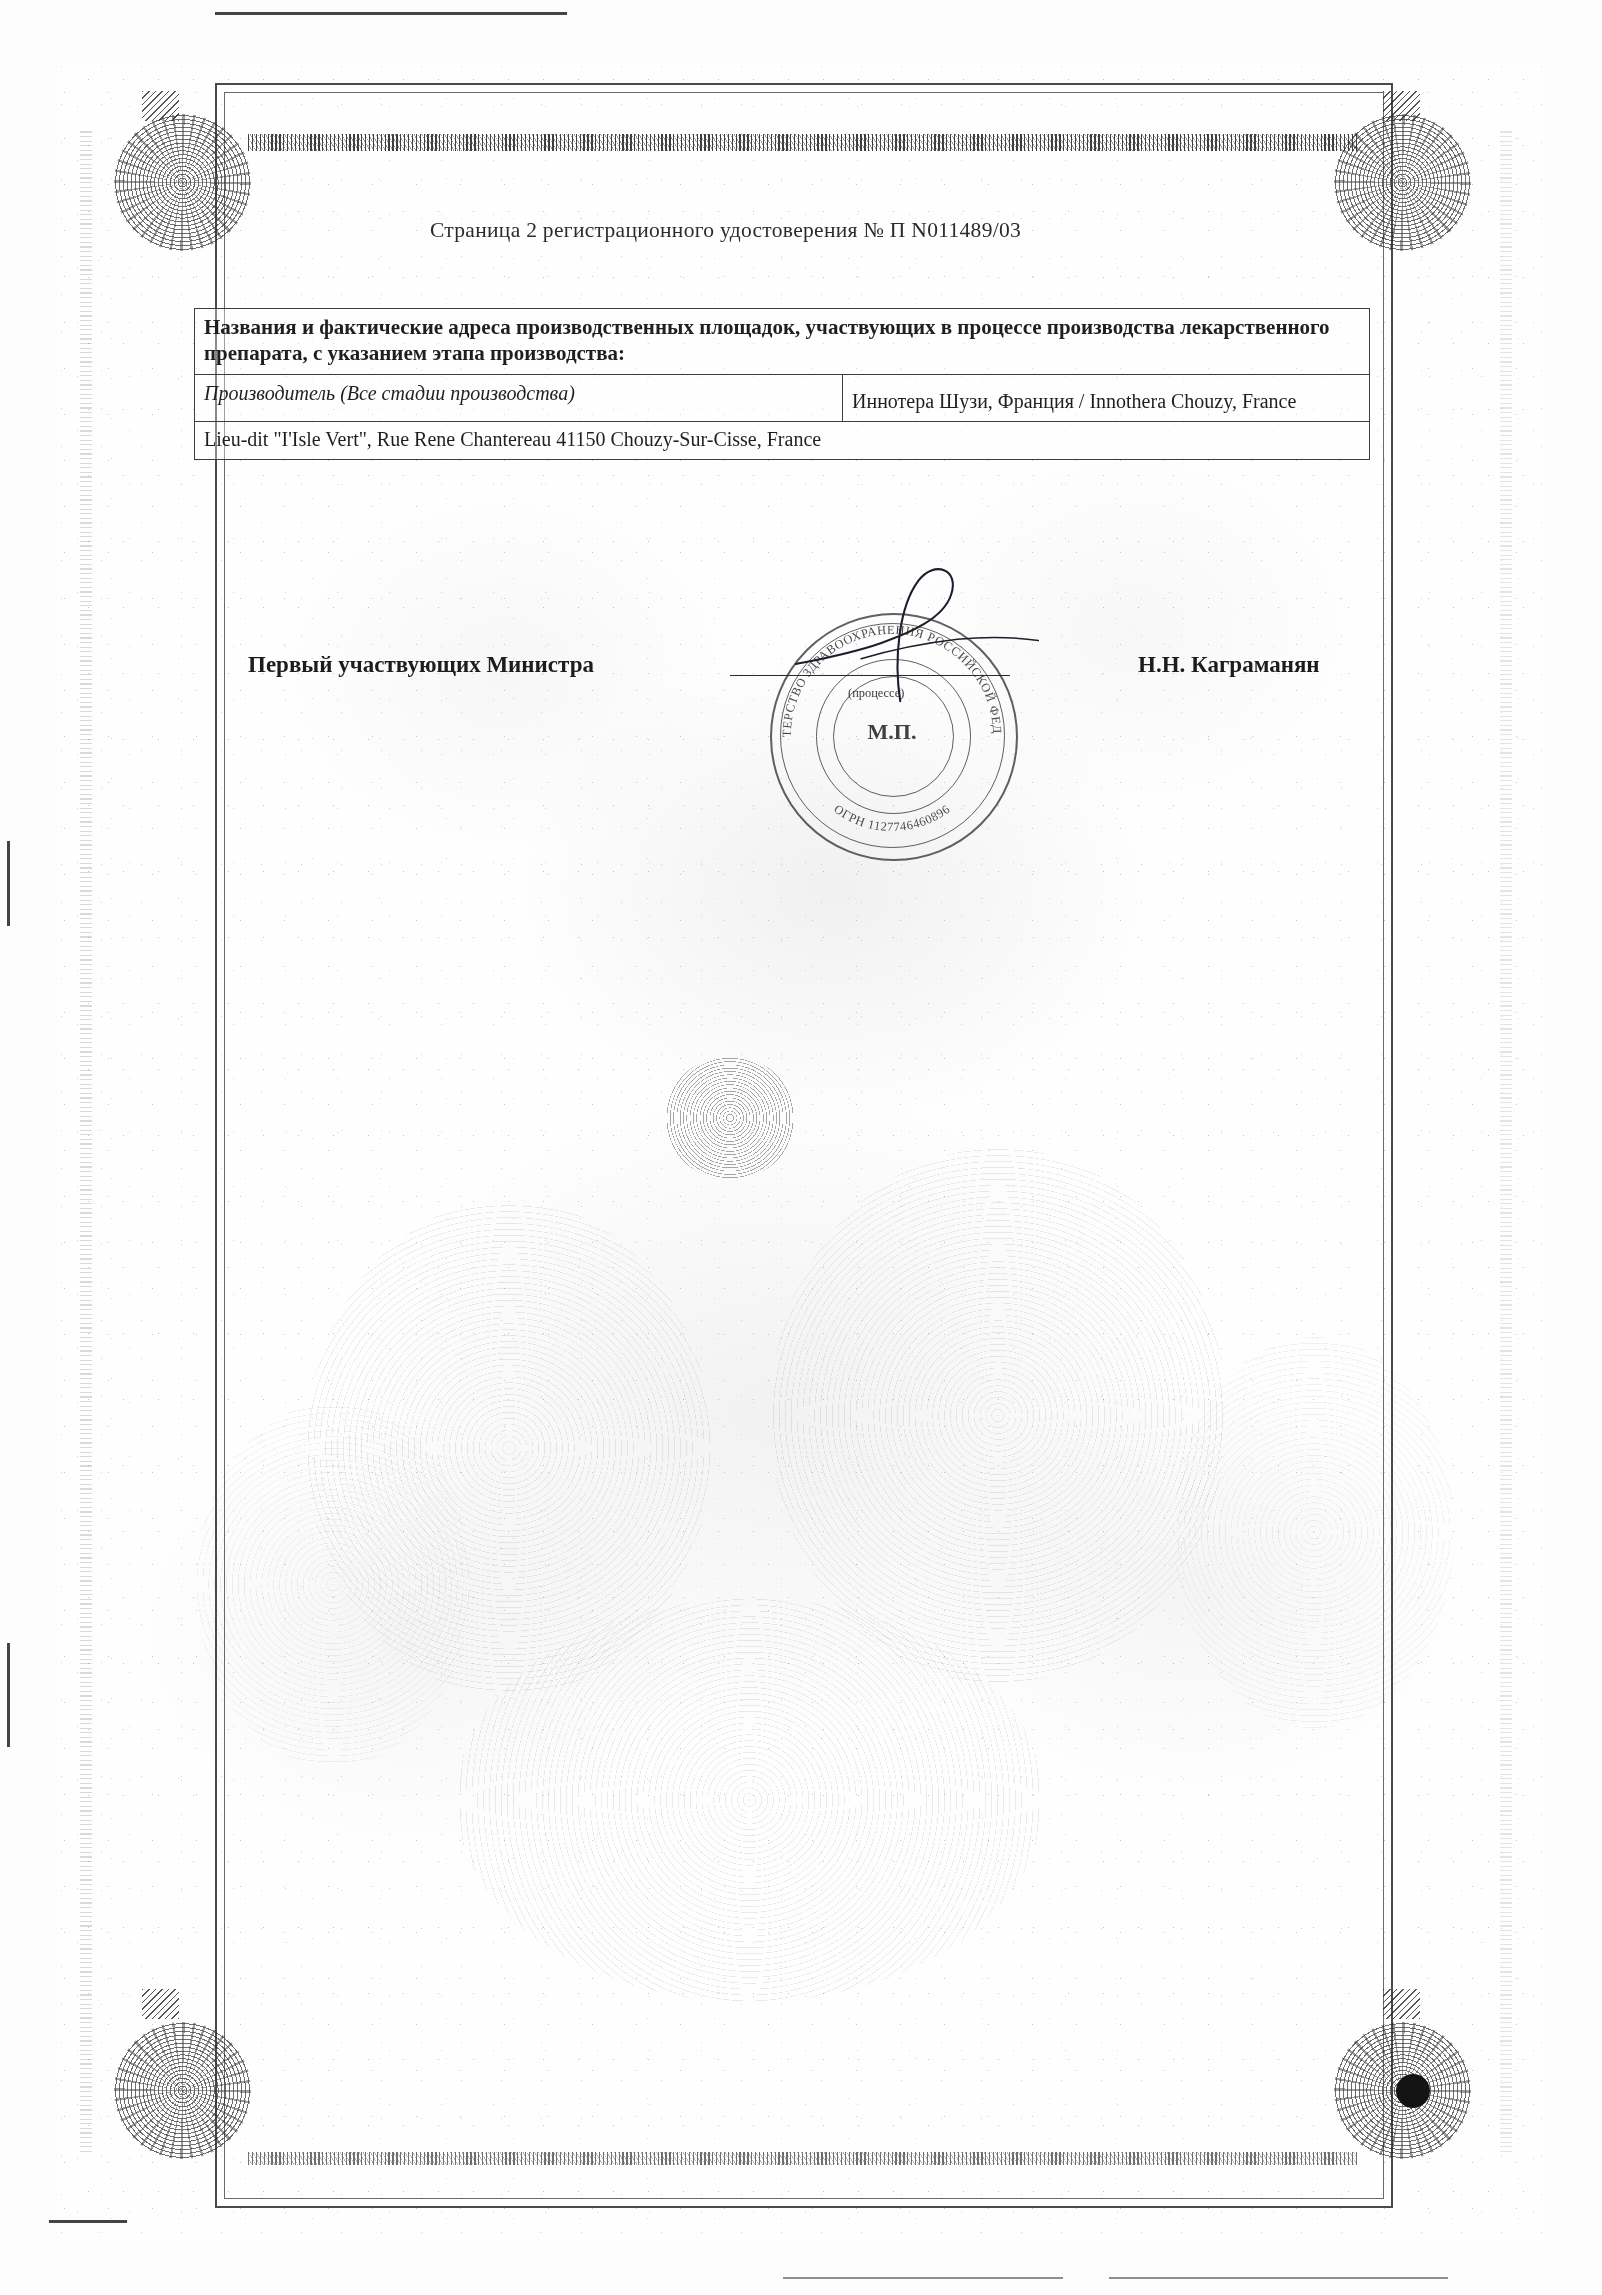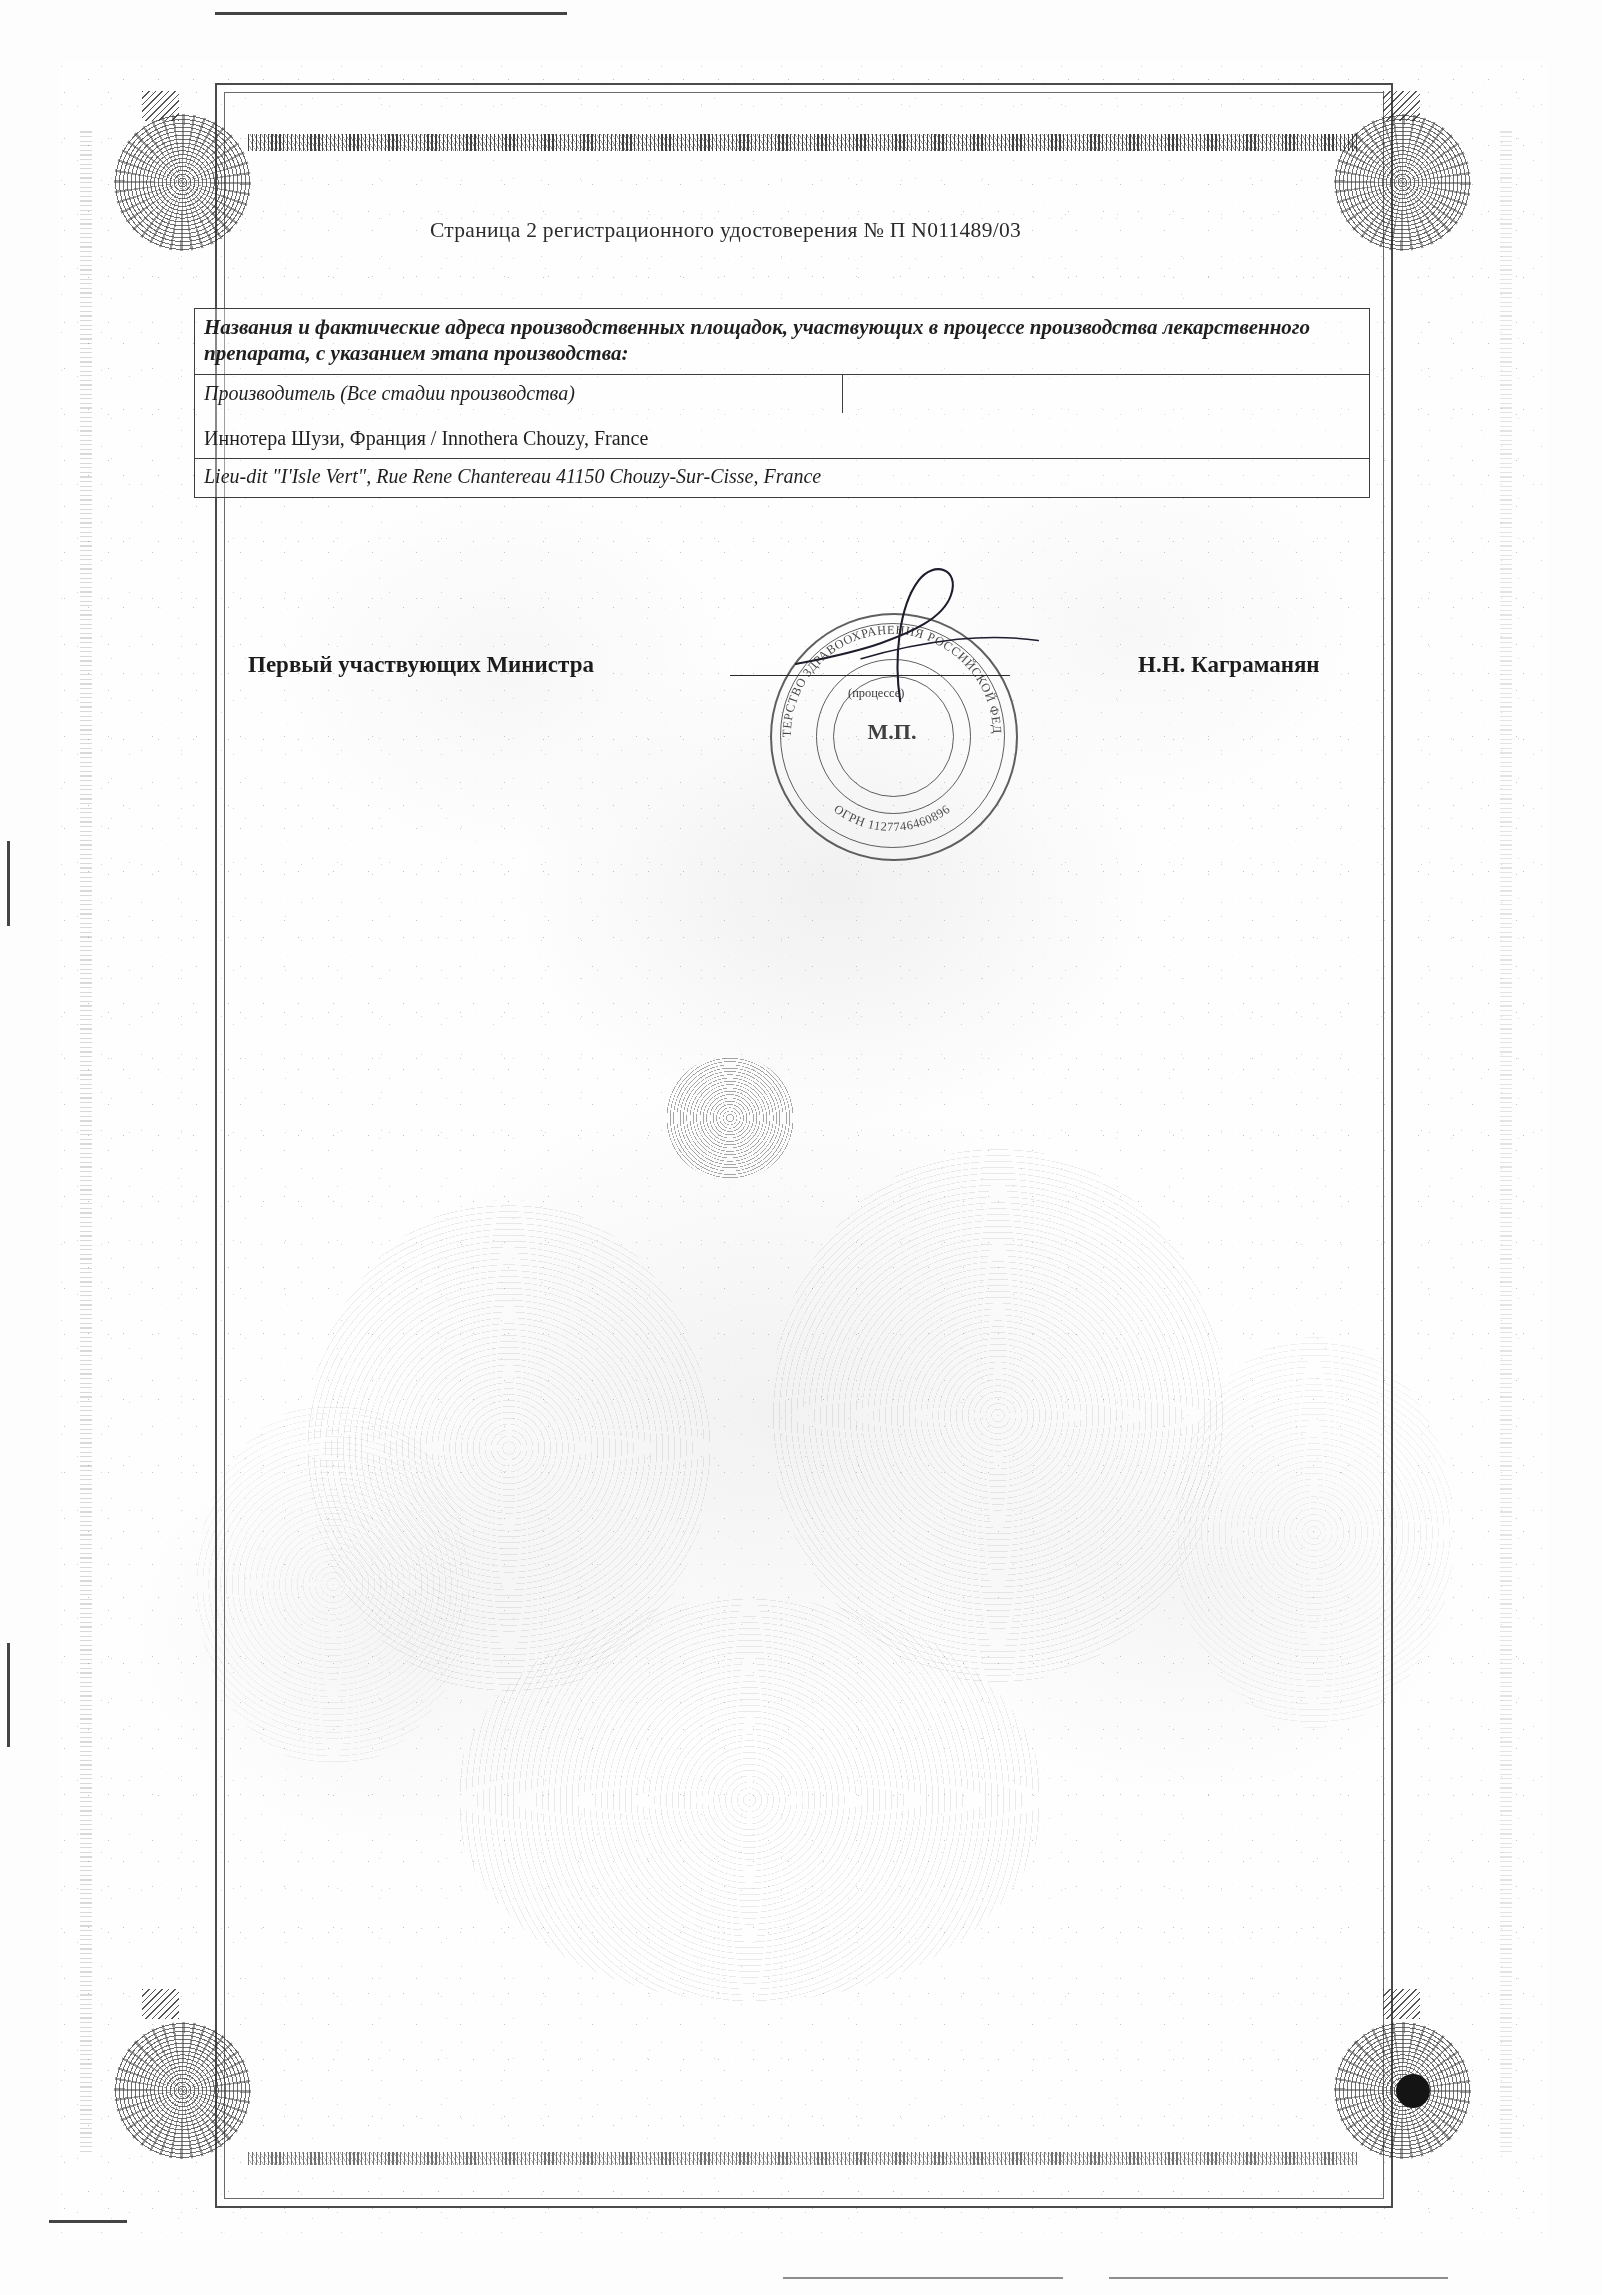--- a/index.html
+++ b/index.html
@@ -172,30 +172,30 @@
   .tbl {
     position: absolute;
     left: 194px;
     top: 308px;
     width: 1174px;
     border: 1.3px solid #3d3d3d;
     color: #1f1f1f;
     background: rgba(255,255,255,0.35);
   }
   .tbl .row { display: flex; }
-  .tbl .row + .row { border-top: 1.3px solid #3d3d3d; flex-direction: column; }
+  .tbl .row + .row { border-top: 1.3px solid #3d3d3d; }
   .tbl .cell {
     padding: 5.2px 9px 7.8px 9px;
     font-size: 20px;
     line-height: 1.22;
   }
   .tbl .cell.ital { font-style: italic; }
   .tbl .cell.left  { width: 629px; border-right: 1.3px solid #3d3d3d; }
   .tbl .cell.right { flex: 1; margin-top: 8px; }
-  .tbl .cell.full  { width: 100%; font-style: italic; }
+  .tbl .cell.full  { width: 100%; }
   .tbl .title-cell { font-weight: bold; font-size: 21px; line-height: 1.25; }
 
   
   .sig-title {
     position: absolute;
     left: 248px;
     top: 652px;
     font-size: 23px;
     font-weight: bold;
     color: #1c1c1c;

